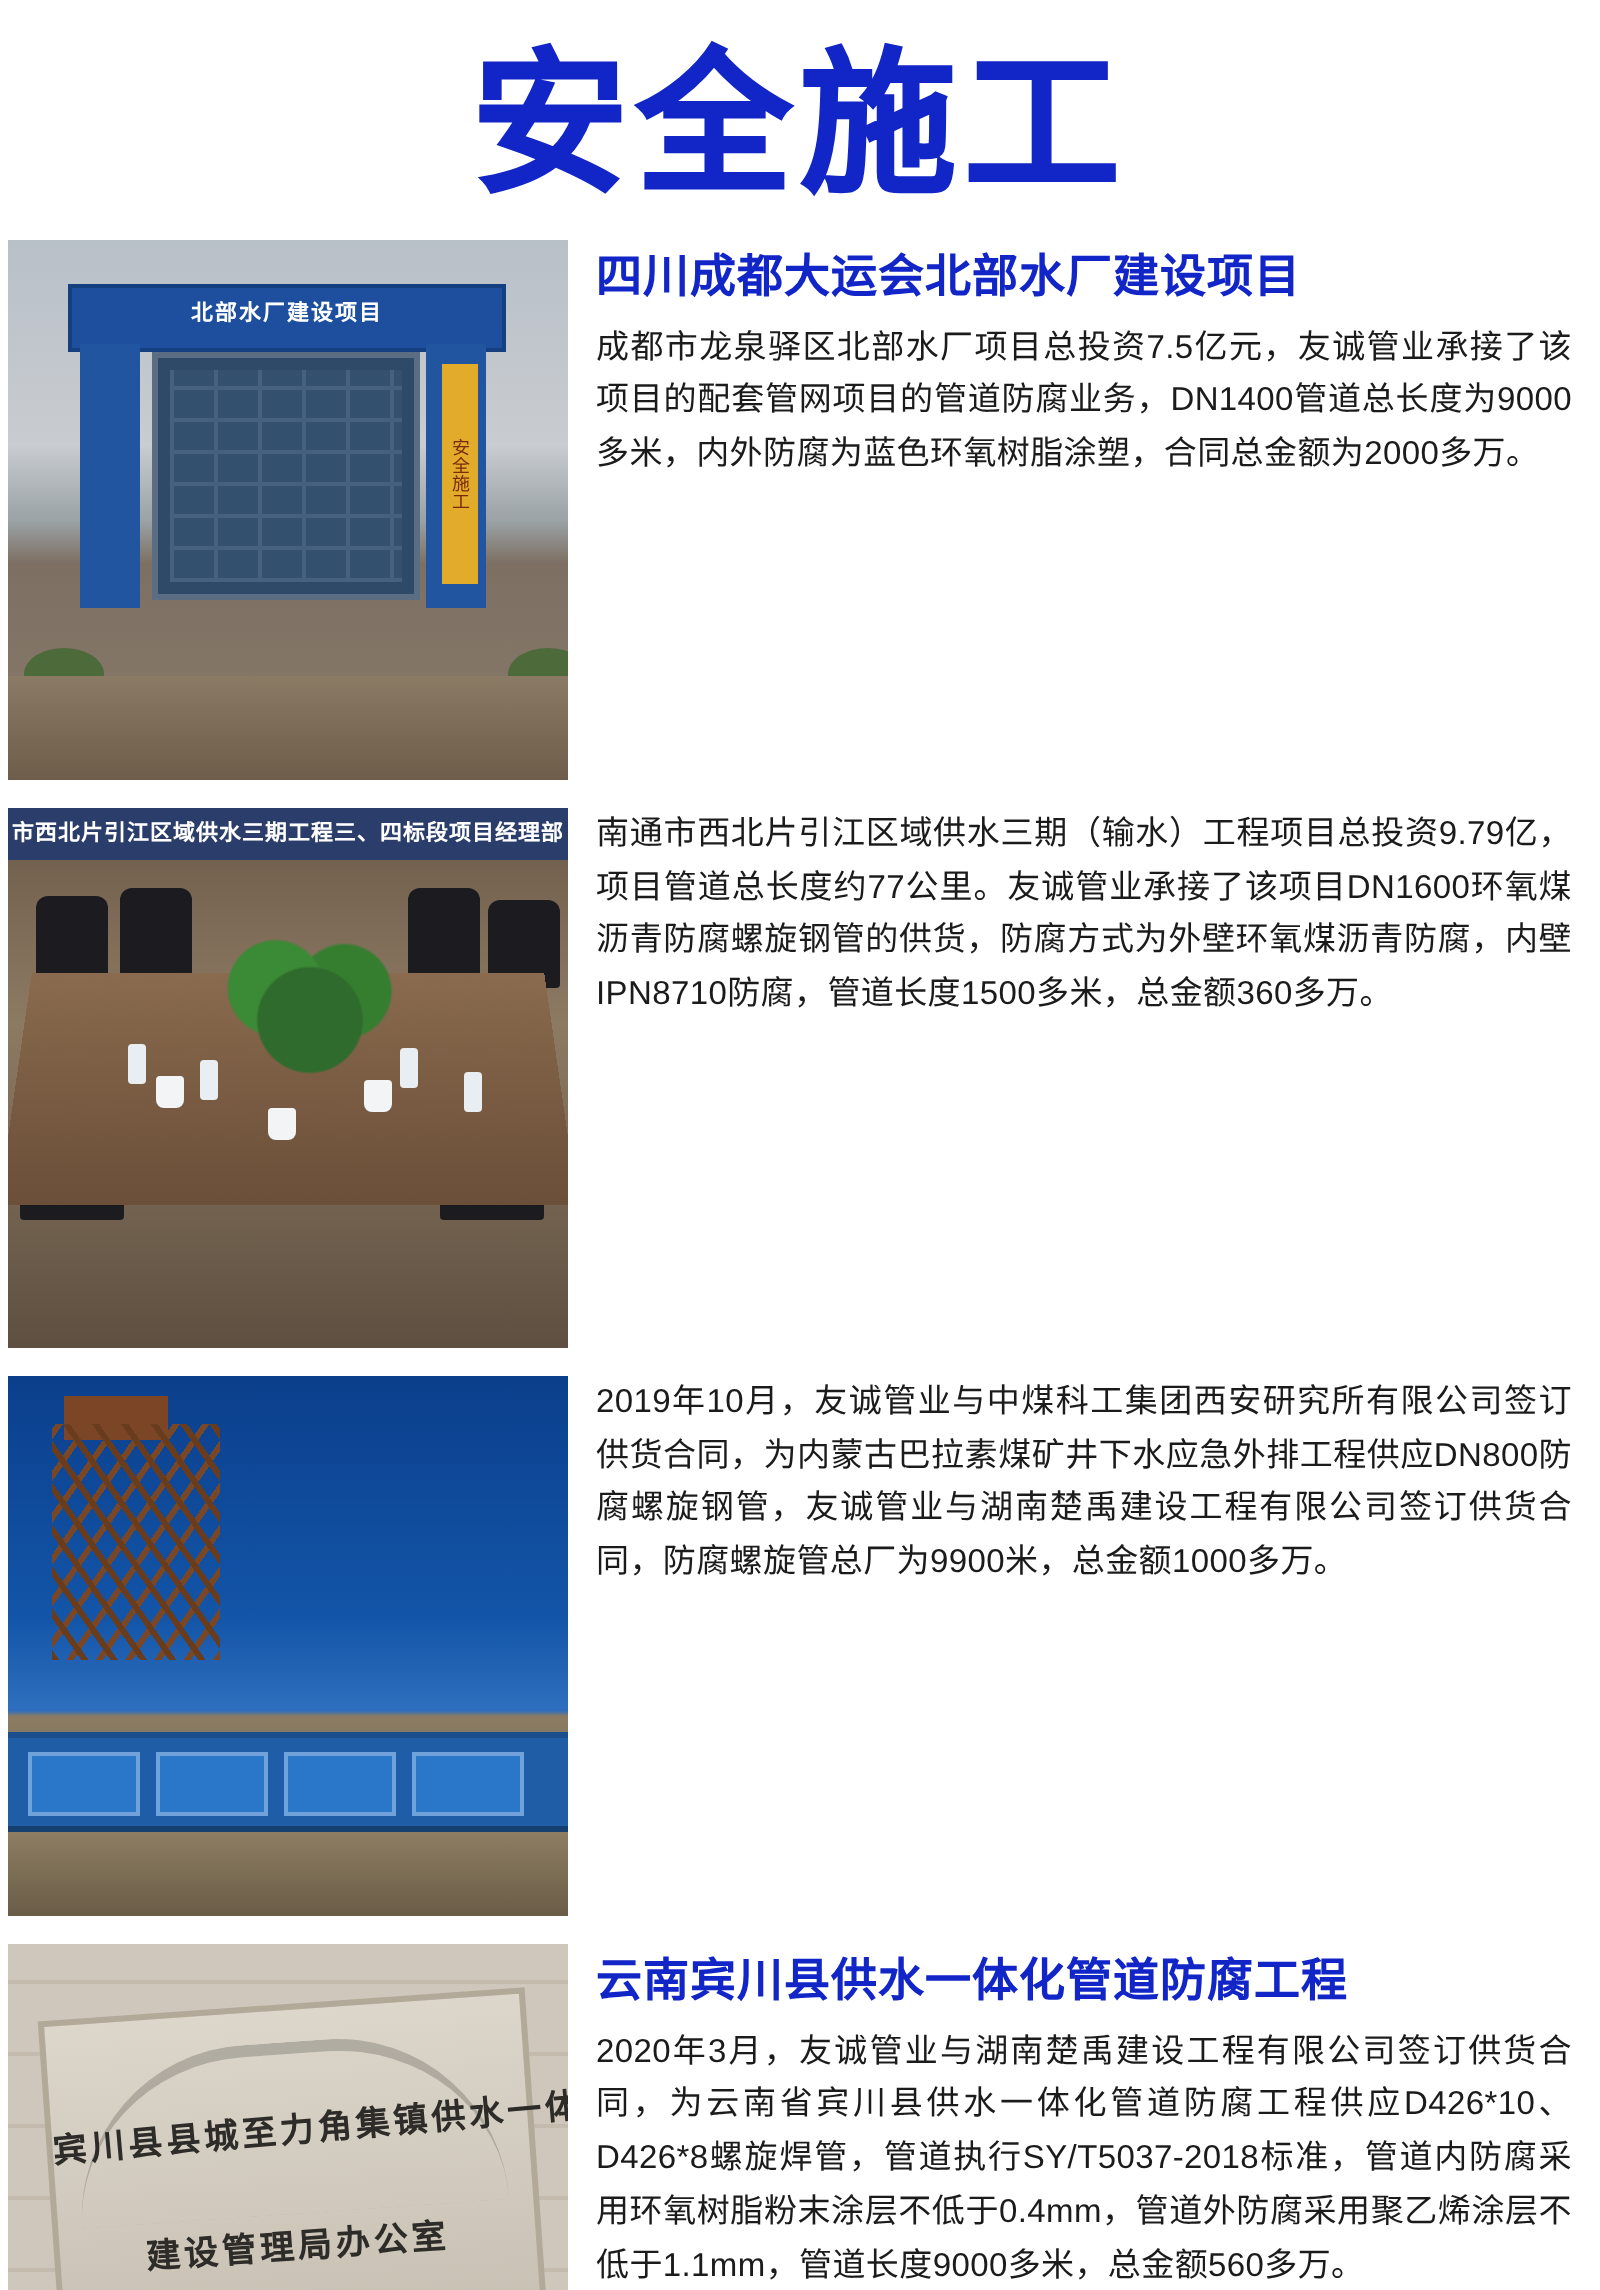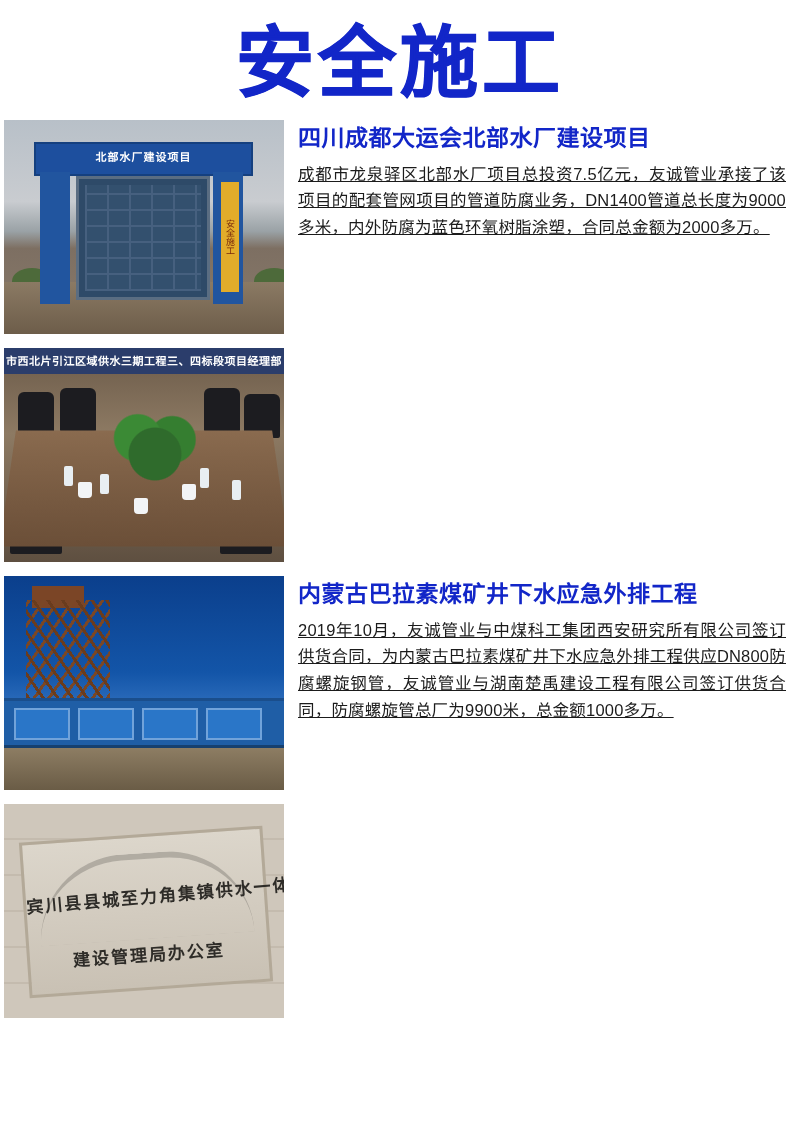--- a/index.html
+++ b/index.html
@@ -36,21 +36,21 @@
     padding: 0 4px 0 4px;
   }
   .case-row {
     display: flex;
     align-items: flex-start;
     margin-bottom: 14px;
   }
   .thumb {
     width: 280px;
     flex: 0 0 280px;
-    height: 214px;
+    height: 270px;
     position: relative;
     overflow: hidden;
     margin-right: 14px;
     background: #ccc;
   }
   .case-body {
     flex: 1 1 auto;
     padding-right: 10px;
   }
   .case-title {
@@ -60,21 +60,20 @@
     line-height: 1.25;
     margin: 4px 0 8px 0;
     letter-spacing: 0.5px;
   }
   .case-text {
     font-size: 16.5px;
     line-height: 1.62;
     color: #1b1b1b;
     text-align: justify;
     letter-spacing: 0.2px;
-    text-decoration: underline;
   }
 
   
   .img1 {
     background: linear-gradient(#b8c0c8 0%, #c9ccd0 38%, #9aa2a6 52%, #7d6f62 60%, #8a7b6b 100%);
   }
   .img1 .gate {
     position: absolute;
     left: 30px;
     top: 22px;
@@ -325,47 +324,49 @@
         <div class="plant"></div>
         <div class="bottle" style="left:60px; top:118px;"></div>
         <div class="bottle" style="left:96px; top:126px;"></div>
         <div class="bottle" style="left:196px; top:120px;"></div>
         <div class="bottle" style="left:228px; top:132px;"></div>
         <div class="cup" style="left:74px; top:134px;"></div>
         <div class="cup" style="left:178px; top:136px;"></div>
         <div class="cup" style="left:130px; top:150px;"></div>
       </div>
       <div class="case-body">
+        <div class="case-text">南通市西北片引江区域供水三期（输水）工程项目总投资9.79亿，项目管道总长度约77公里。友诚管业承接了该项目DN1600环氧煤沥青防腐螺旋钢管的供货，防腐方式为外壁环氧煤沥青防腐，内壁IPN8710防腐，管道长度1500多米，总金额360多万。</div>
       </div>
     </div>
 
     <div class="case-row">
       <div class="thumb img3">
         <div class="tower-head"></div>
         <div class="tower"></div>
         <div class="ground3"></div>
         <div class="fence">
           <div class="fence-panel" style="left:10px;"></div>
           <div class="fence-panel" style="left:74px;"></div>
           <div class="fence-panel" style="left:138px;"></div>
           <div class="fence-panel" style="left:202px;"></div>
         </div>
       </div>
       <div class="case-body">
-        <div class="case-title">内蒙古巴拉素煤矿井下水应急外排工程</div>
         <div class="case-text">2019年10月，友诚管业与中煤科工集团西安研究所有限公司签订供货合同，为内蒙古巴拉素煤矿井下水应急外排工程供应DN800防腐螺旋钢管，友诚管业与湖南楚禹建设工程有限公司签订供货合同，防腐螺旋管总厂为9900米，总金额1000多万。</div>
       </div>
     </div>
 
     <div class="case-row">
       <div class="thumb img4">
         <div class="plaque">
           <div class="plaque-arc"></div>
           <div class="plaque-t1">宾川县县城至力角集镇供水一体化工程</div>
           <div class="plaque-t2">建设管理局办公室</div>
         </div>
       </div>
       <div class="case-body">
+        <div class="case-title">云南宾川县供水一体化管道防腐工程</div>
+        <div class="case-text">2020年3月，友诚管业与湖南楚禹建设工程有限公司签订供货合同，为云南省宾川县供水一体化管道防腐工程供应D426*10、D426*8螺旋焊管，管道执行SY/T5037-2018标准，管道内防腐采用环氧树脂粉末涂层不低于0.4mm，管道外防腐采用聚乙烯涂层不低于1.1mm，管道长度9000多米，总金额560多万。</div>
       </div>
     </div>
 
   </div>
 </div>
 
 </body></html>

